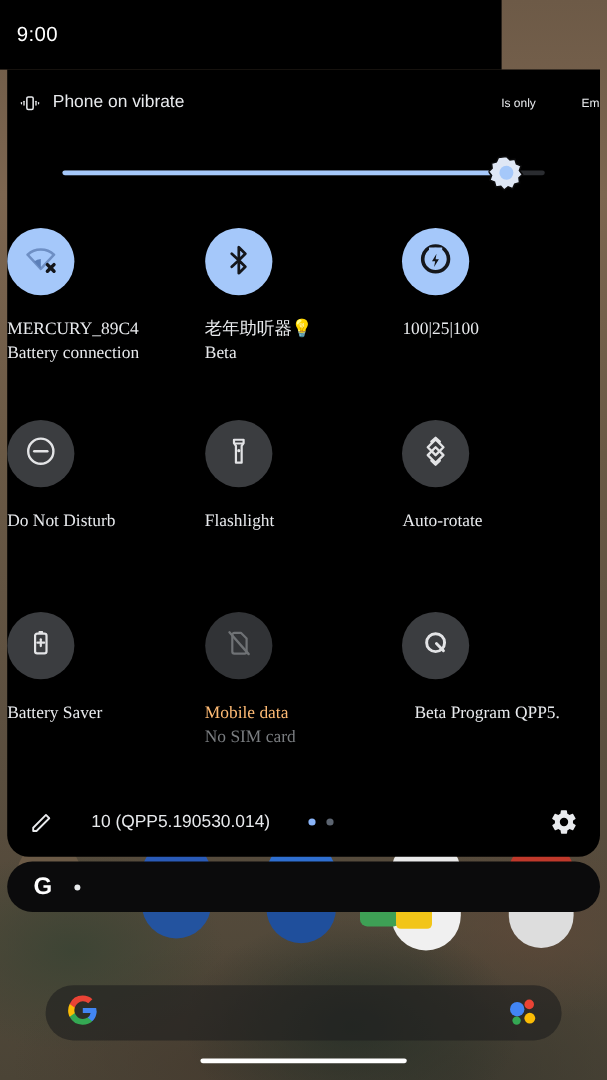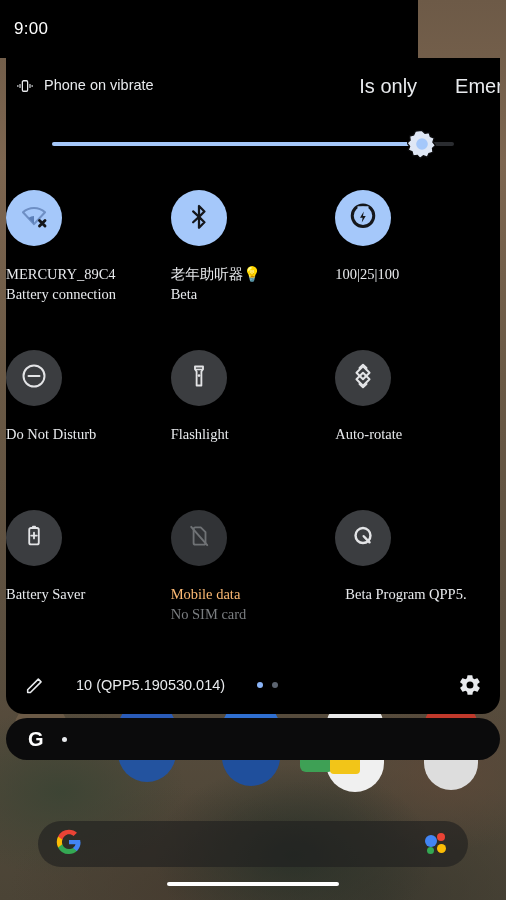--- a/index.html
+++ b/index.html
@@ -54,21 +54,21 @@
   #vibrate-wrap { display:flex; align-items:flex-start; gap:10px; }
   .vib-icon { width:18px; height:18px; flex:none; }
   #vibrate-text {
     color:#e8eaed; font-size:14.5px; font-weight:400;
   }
   #carrier-group {
     position:absolute; right:-14px; top:0; height:56px;
     display:flex; align-items:center; gap:38px;
     white-space:nowrap;
   }
-  .carrier { color:#e8eaed; font-size:20px; }
+  .carrier { color:#e8eaed; font-size:10px; }
 
   
   #brightness-row {
     height:60px; display:flex; align-items:center;
     padding:0 46px 0 46px;
     position:relative;
   }
   #bright-track {
     position:relative; width:100%; height:4px;
     background:#2a2c30; border-radius:2px;

